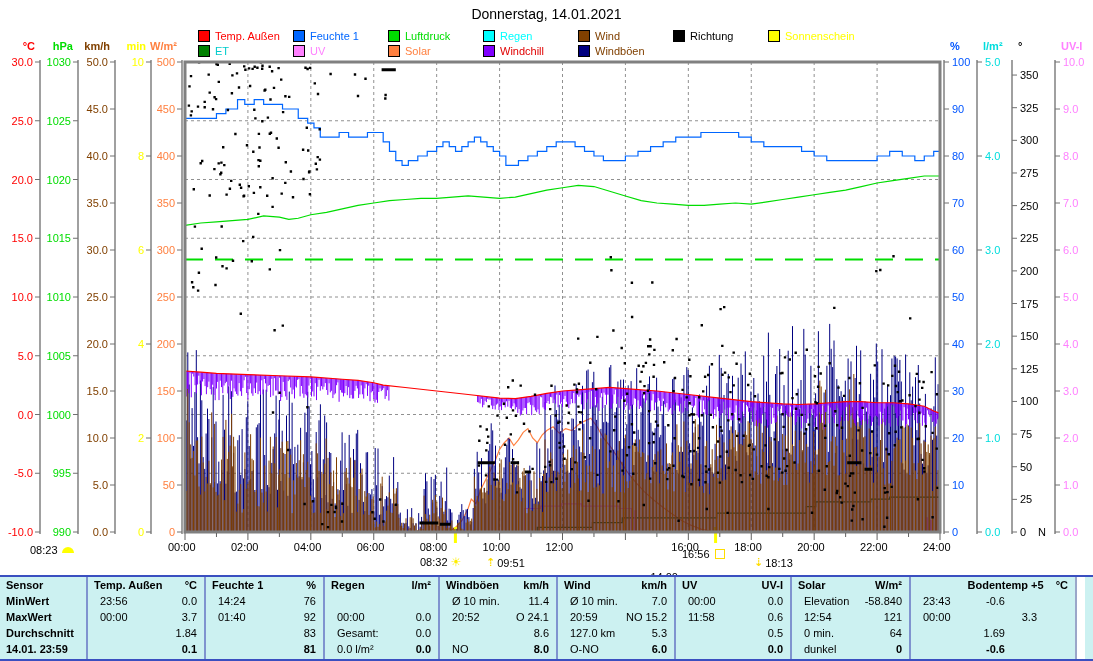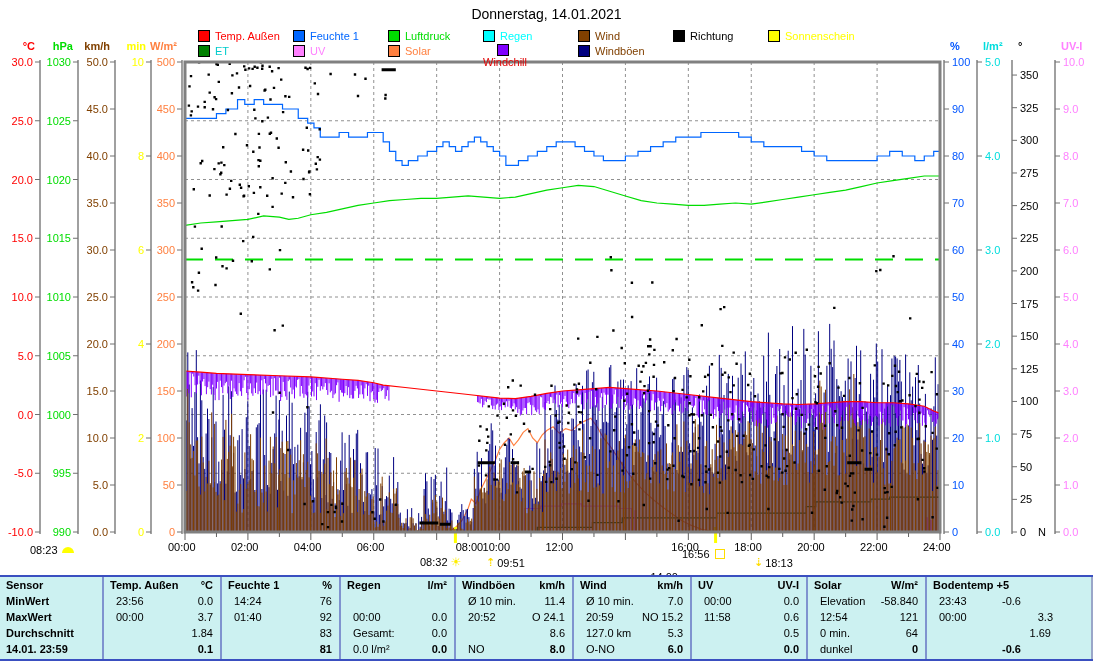--- a/index.html
+++ b/index.html
@@ -217,35 +217,35 @@
       <span style="color: rgb(0, 204, 204);">ET</span>
     </div>
     <div class="legend-item" style="left: 293px; top: 44px;">
       <span class="legend-swatch" style="background: rgb(255, 128, 255);"></span>
       <span style="color: rgb(255, 128, 255);">UV</span>
     </div>
     <div class="legend-item" style="left: 388px; top: 44px;">
       <span class="legend-swatch" style="background: rgb(255, 128, 64);"></span>
       <span style="color: rgb(255, 128, 64);">Solar</span>
     </div>
-    <div class="legend-item" style="left: 483px; top: 44px; flex-direction: column;">
+    <div class="legend-item" style="left: 483px; top: 44px;">
       <span class="legend-swatch" style="background: rgb(128, 0, 255);"></span>
       <span style="color: rgb(224, 0, 0);">Windchill</span>
     </div>
     <div class="legend-item" style="left: 578px; top: 44px;">
       <span class="legend-swatch" style="background: rgb(0, 0, 128);"></span>
       <span style="color: rgb(128, 64, 0);">Windböen</span>
     </div>
   </div>
 <div id="xlabels">
     <div class="xtime" style="left: 168px; top: 541px;">00:00</div>
     <div class="xtime" style="left: 230.917px; top: 541px;">02:00</div>
     <div class="xtime" style="left: 293.833px; top: 541px;">04:00</div>
     <div class="xtime" style="left: 356.75px; top: 541px;">06:00</div>
-    <div class="xtime" style="left: 419.667px; top: 541px; margin-left: 36px;">08:00</div>
+    <div class="xtime" style="left: 419.667px; top: 541px;">08:00</div>
     <div class="xtime" style="left: 482.583px; top: 541px;">10:00</div>
     <div class="xtime" style="left: 545.5px; top: 541px;">12:00</div>
     <div class="xtime" style="left: 608.417px; top: 571px; margin-left: 42px;">14:00</div>
     <div class="xtime" style="left: 671.333px; top: 541px;">16:00</div>
     <div class="xtime" style="left: 734.25px; top: 541px;">18:00</div>
     <div class="xtime" style="left: 797.167px; top: 541px;">20:00</div>
     <div class="xtime" style="left: 860.083px; top: 541px;">22:00</div>
     <div class="xtime" style="left: 923px; top: 541px;">24:00</div>
   </div>
 
@@ -264,21 +264,21 @@
 <div class="sunrow" style="left:682px;top:548px">
   <span>16:56</span>
   <span class="sunset-square-icon"></span>
 </div>
 <div class="sunrow" style="left:754px;top:556px">
   <span class="down-arrow-icon">⇣</span>
   <span>18:13</span>
 </div>
 
 <div class="stat-table" id="stat-table">
-    <div class="stat-col sensor-col" style="width: 102px;">
+    <div class="stat-col sensor-col" style="width: 86px;">
       <div class="stat-row hdr">
         <span class="lab">Sensor</span>
       </div>
       <div class="stat-row ">
         <span class="lab">MinWert</span>
       </div>
       <div class="stat-row ">
         <span class="lab">MaxWert</span>
       </div>
       <div class="stat-row ">
@@ -436,35 +436,35 @@
       <div class="stat-row ">
         <span class="lab">0 min.</span>
         <span class="val">64</span>
       </div>
       <div class="stat-row cur">
         <span class="lab">dunkel</span>
         <span class="val">0</span>
       </div>
     </div>
     <div class="stat-col" style="width: 166px;">
-      <div class="stat-row hdr" style="justify-content: flex-start; flex-direction: column;">
+      <div class="stat-row hdr" style="justify-content: flex-end;">
         <span class="lab">Bodentemp +5</span>
         <span class="val" style="padding-left: 12px;">°C</span>
       </div>
       <div class="stat-row ">
         <span class="lab">23:43</span>
         <span class="val" style="padding-right: 70px;">-0.6</span>
       </div>
       <div class="stat-row ">
         <span class="lab">00:00</span>
         <span class="val" style="padding-right: 38px;">3.3</span>
       </div>
       <div class="stat-row ">
         <span class="lab"></span>
-        <span class="val" style="padding-right: 40px;">1.69</span>
+        <span class="val" style="padding-right: 70px;">1.69</span>
       </div>
       <div class="stat-row cur">
         <span class="lab"></span>
         <span class="val" style="padding-right: 70px;">-0.6</span>
       </div>
     </div>
     <div class="endbox"></div>
   </div>
 
 </body></html>

